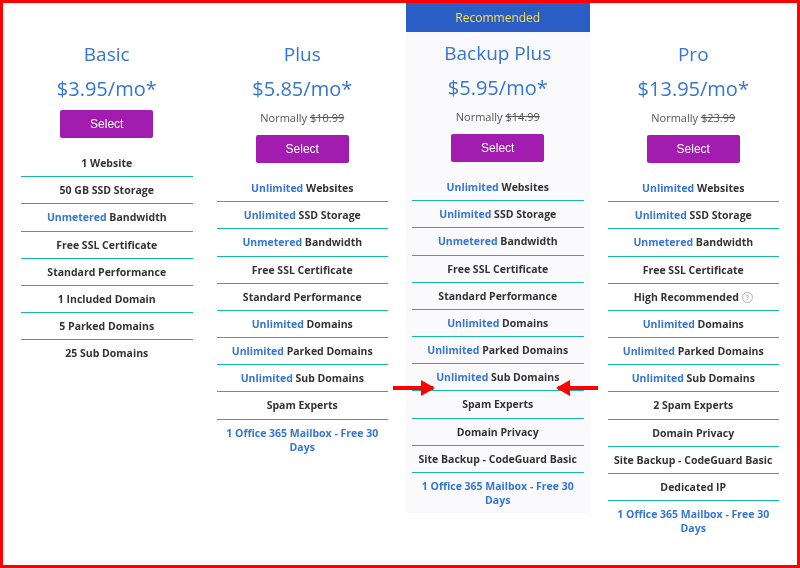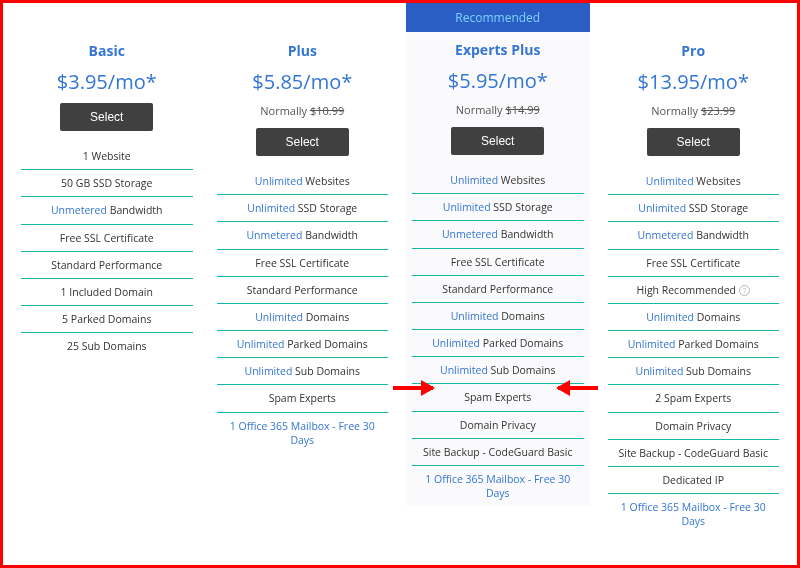--- a/index.html
+++ b/index.html
@@ -32,62 +32,63 @@
     box-sizing: border-box;
     text-align: center;
     padding-top: 30px;
   }
   .plan.recommended {
     background: #fafafc;
     padding-top: 0;
   }
   .rec-badge {
     background: #2b5ec4;
-    color: #7dd3fc;
+    color: #fde047;
     font-size: 12px;
     padding: 6px 0;
     margin-bottom: 8px;
   }
   .rec-pad {
     height: 0px;
   }
   h2.name {
     color: #3575d3;
-    font-weight: 700;
-    font-size: 14px;
+    font-weight: 400;
+    font-size: 19px;
     margin: 8px 0 8px 0;
   }
   .price {
     color: #3575d3;
     font-size: 20px;
     margin: 0 0 8px 0;
   }
   .normally {
     color: #555;
     font-size: 11px;
     margin: 0 0 10px 0;
   }
   .normally .strike {
     text-decoration: line-through;
   }
   .select-btn {
     display: inline-block;
-    background: #404040;
+    background: #a21caf;
     color: #fff;
     border: none;
     border-radius: 2px;
     padding: 7px 30px;
     font-size: 12px;
     margin-bottom: 12px;
     cursor: pointer;
   }
   .feat-list {
     list-style: none;
     margin: 0 6px;
     padding: 0;
+    font-weight: bold;
   }
   .feat-list li {
     border-top: 1px solid #14b8a6;
     padding: 6px 2px;
     font-size: 10.5px;
     color: #333;
     line-height: 1.35;
   }
   .feat-list li:first-child {
     border-top: none;
@@ -156,21 +157,21 @@
           <li><span class="hl">Unlimited</span><span> SSD Storage</span></li>
           <li><span class="hl">Unmetered</span><span> Bandwidth</span></li>
           <li><span>Free SSL Certificate</span></li>
           <li><span>Standard Performance</span></li>
           <li><span class="hl">Unlimited</span><span> Domains</span></li>
           <li><span class="hl">Unlimited</span><span> Parked Domains</span></li>
           <li><span class="hl">Unlimited</span><span> Sub Domains</span></li>
           <li><span>Spam Experts</span></li>
           <li class="full-hl"><span>1 Office 365 Mailbox - Free 30 Days</span></li>
         </ul></div>
-      <div class="plan recommended"><div class="rec-badge">Recommended</div><div class="rec-pad"></div><h2 class="name">Experts Plus</h2><div class="price">$5.95/mo*</div><div class="normally"><span>Normally</span> <span class="strike">$14.99</span></div><button class="select-btn">Select</button><ul class="feat-list">
+      <div class="plan recommended"><div class="rec-badge">Recommended</div><div class="rec-pad"></div><h2 class="name">Backup Plus</h2><div class="price">$5.95/mo*</div><div class="normally"><span>Normally</span> <span class="strike">$14.99</span></div><button class="select-btn">Select</button><ul class="feat-list">
           <li><span class="hl">Unlimited</span><span> Websites</span></li>
           <li><span class="hl">Unlimited</span><span> SSD Storage</span></li>
           <li><span class="hl">Unmetered</span><span> Bandwidth</span></li>
           <li><span>Free SSL Certificate</span></li>
           <li><span>Standard Performance</span></li>
           <li><span class="hl">Unlimited</span><span> Domains</span></li>
           <li><span class="hl">Unlimited</span><span> Parked Domains</span></li>
           <li><span class="hl">Unlimited</span><span> Sub Domains</span></li>
           <li><span>Spam Experts</span></li>
           <li><span>Domain Privacy</span></li>

